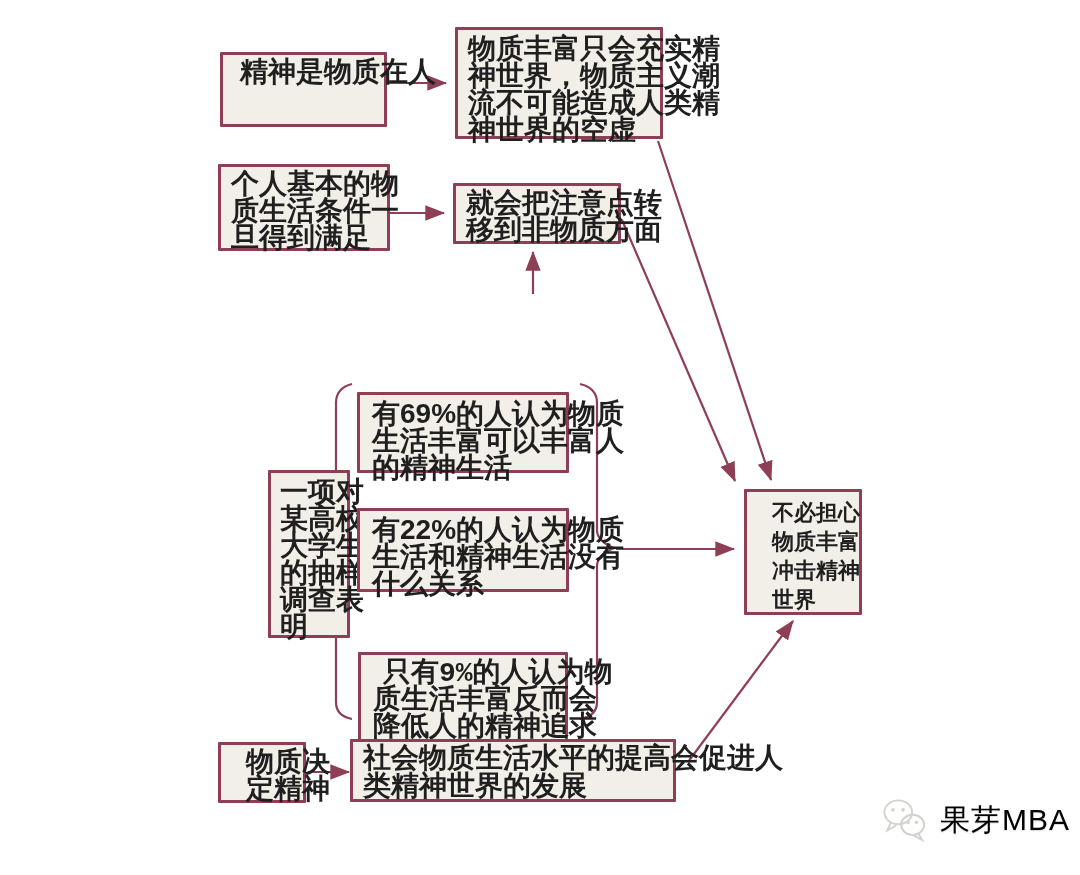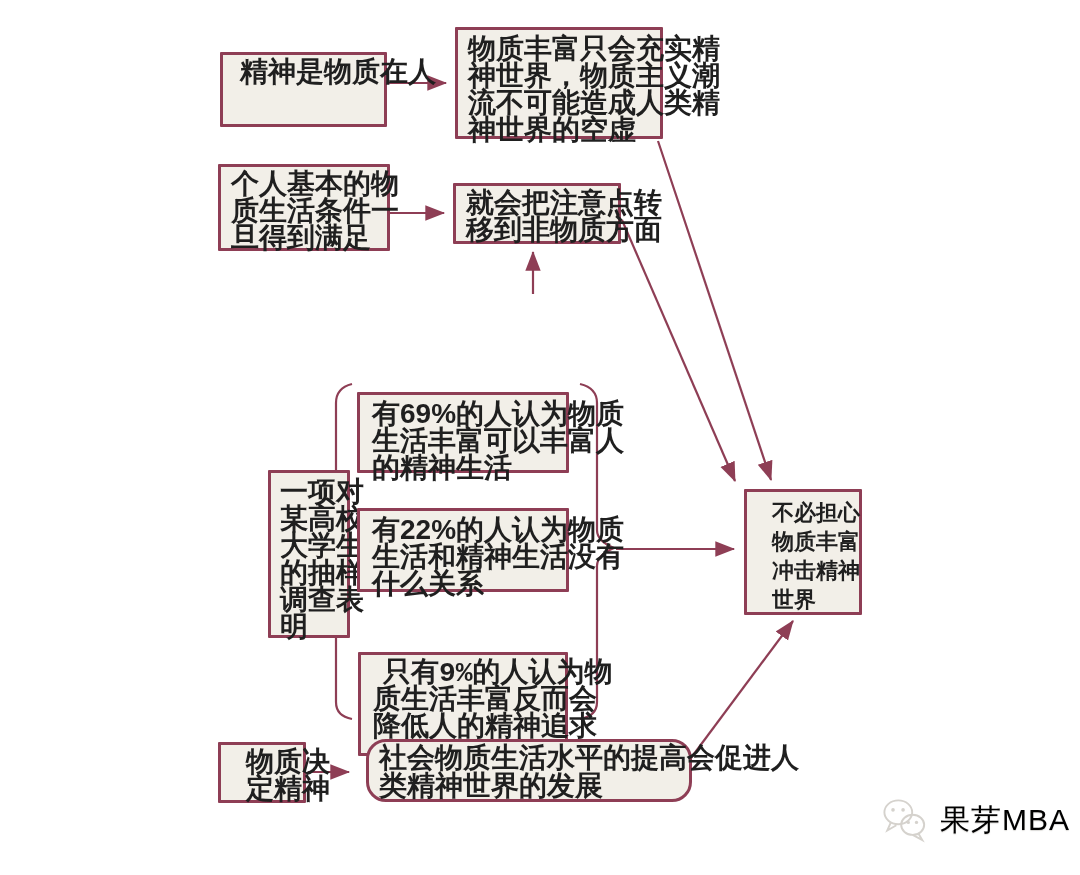--- a/index.html
+++ b/index.html
@@ -113,21 +113,21 @@
     <div class="ln">物质丰富</div>
     <div class="ln">冲击精神</div>
     <div class="ln">世界</div>
   </div>
 
   <div class="box" style="left:218px;top:742px;width:88px;height:61px;padding-left:25px;">
     <div class="ln">物质决</div>
     <div class="ln">定精神</div>
   </div>
 
-  <div class="box box-social-progress" style="left:366px;top:739px;width:326px;height:63px;border-radius:20px;">
+  <div class="box box-social-progress" style="left:350px;top:739px;width:326px;height:63px;">
     <div class="ln">社会物质生活水平的提高会促进人</div>
     <div class="ln">类精神世界的发展</div>
   </div>
 
   <div class="watermark">
     <span>
       <svg width="50" height="46" viewBox="0 0 52 48">
         <g fill="none" stroke="#d5d2cd" stroke-width="2">
           <ellipse cx="19" cy="16" rx="14.5" ry="12.5"></ellipse>
           <path d="M11 27 L7.5 35 L17 29.5"></path>

